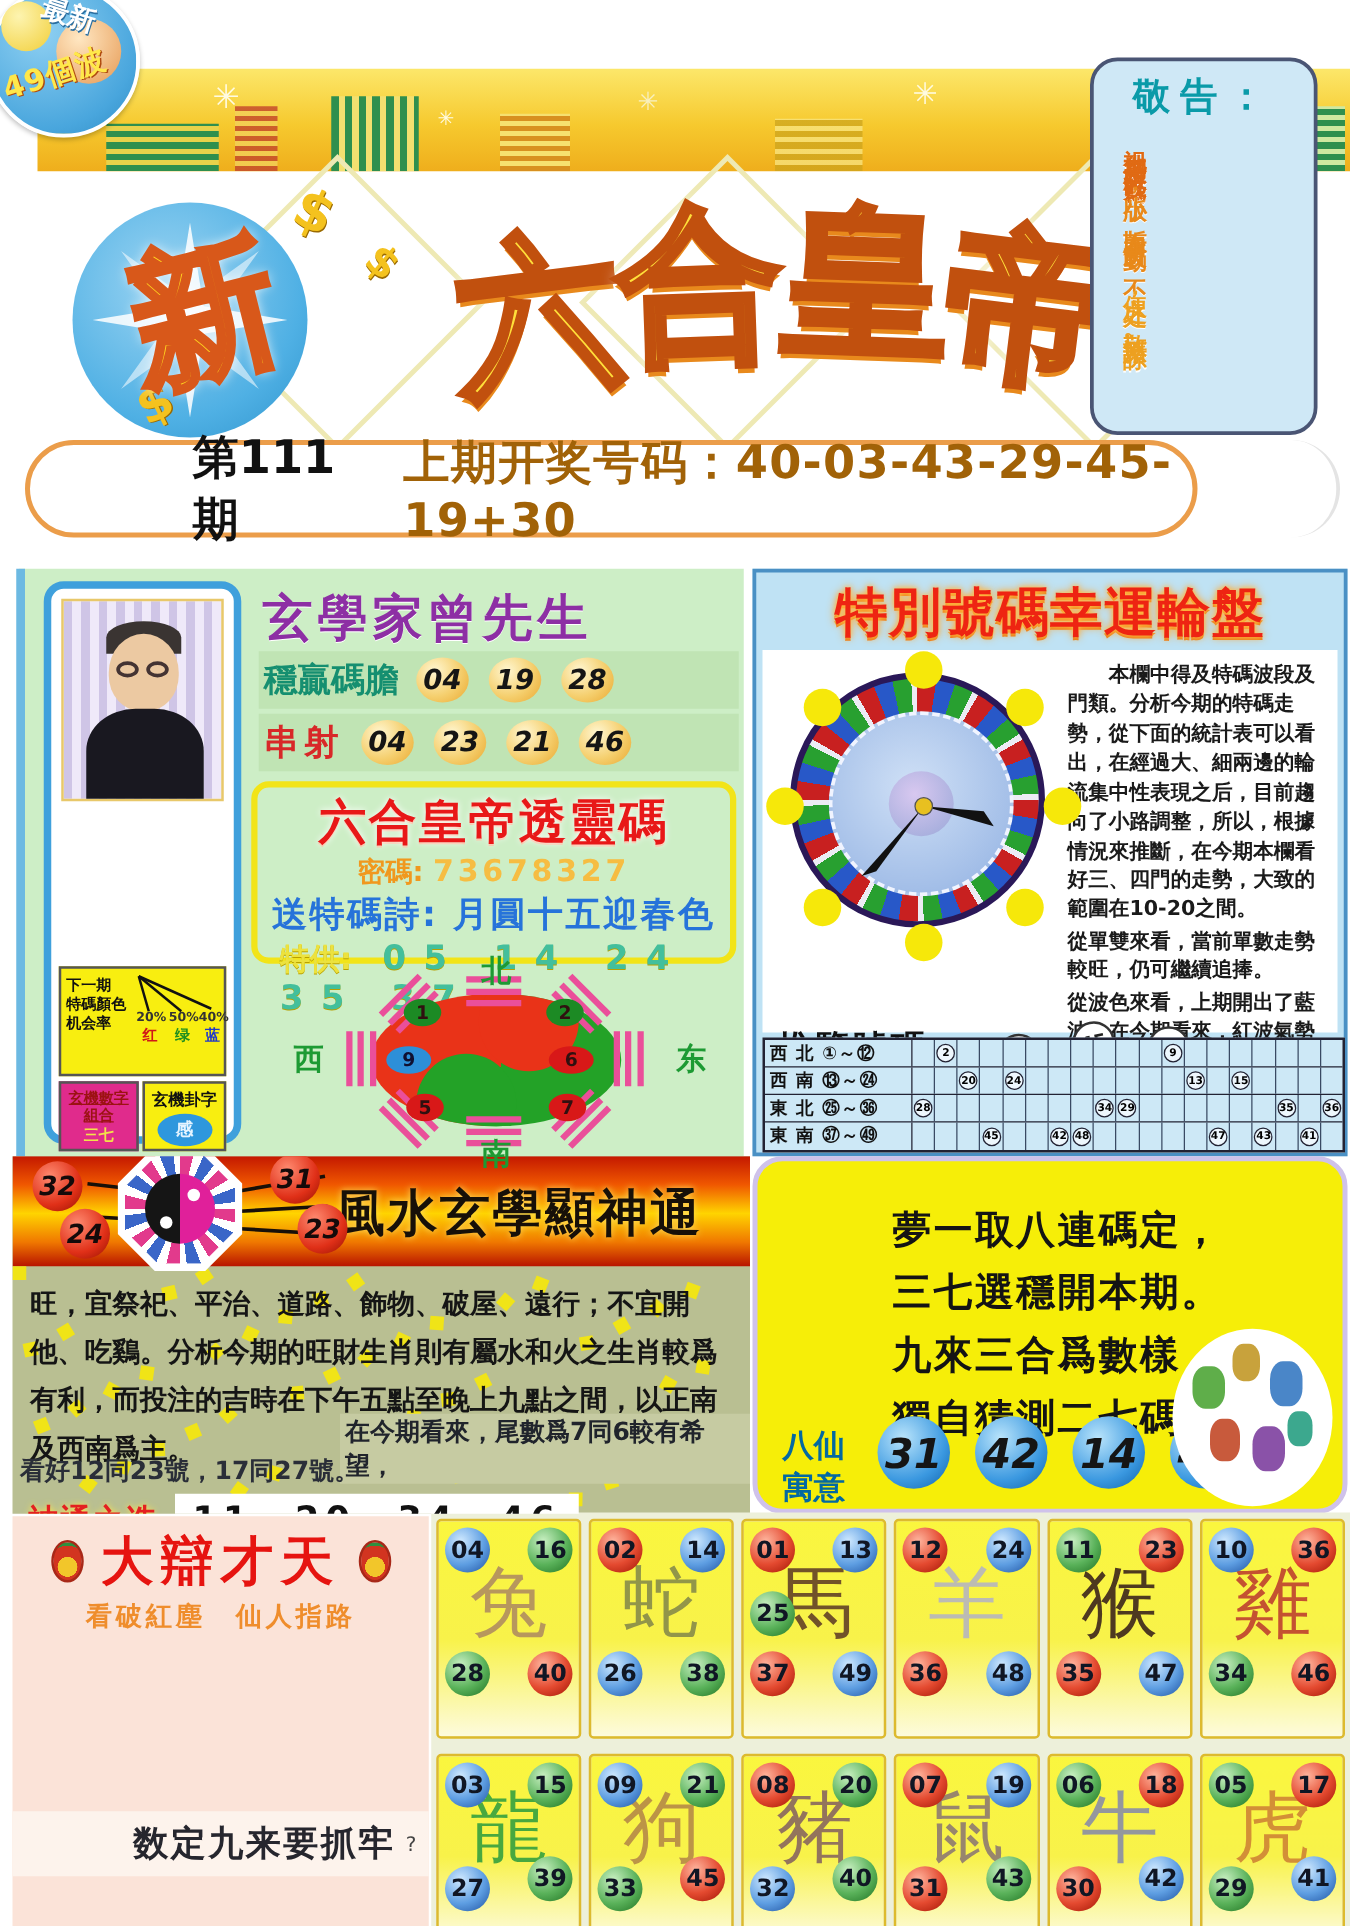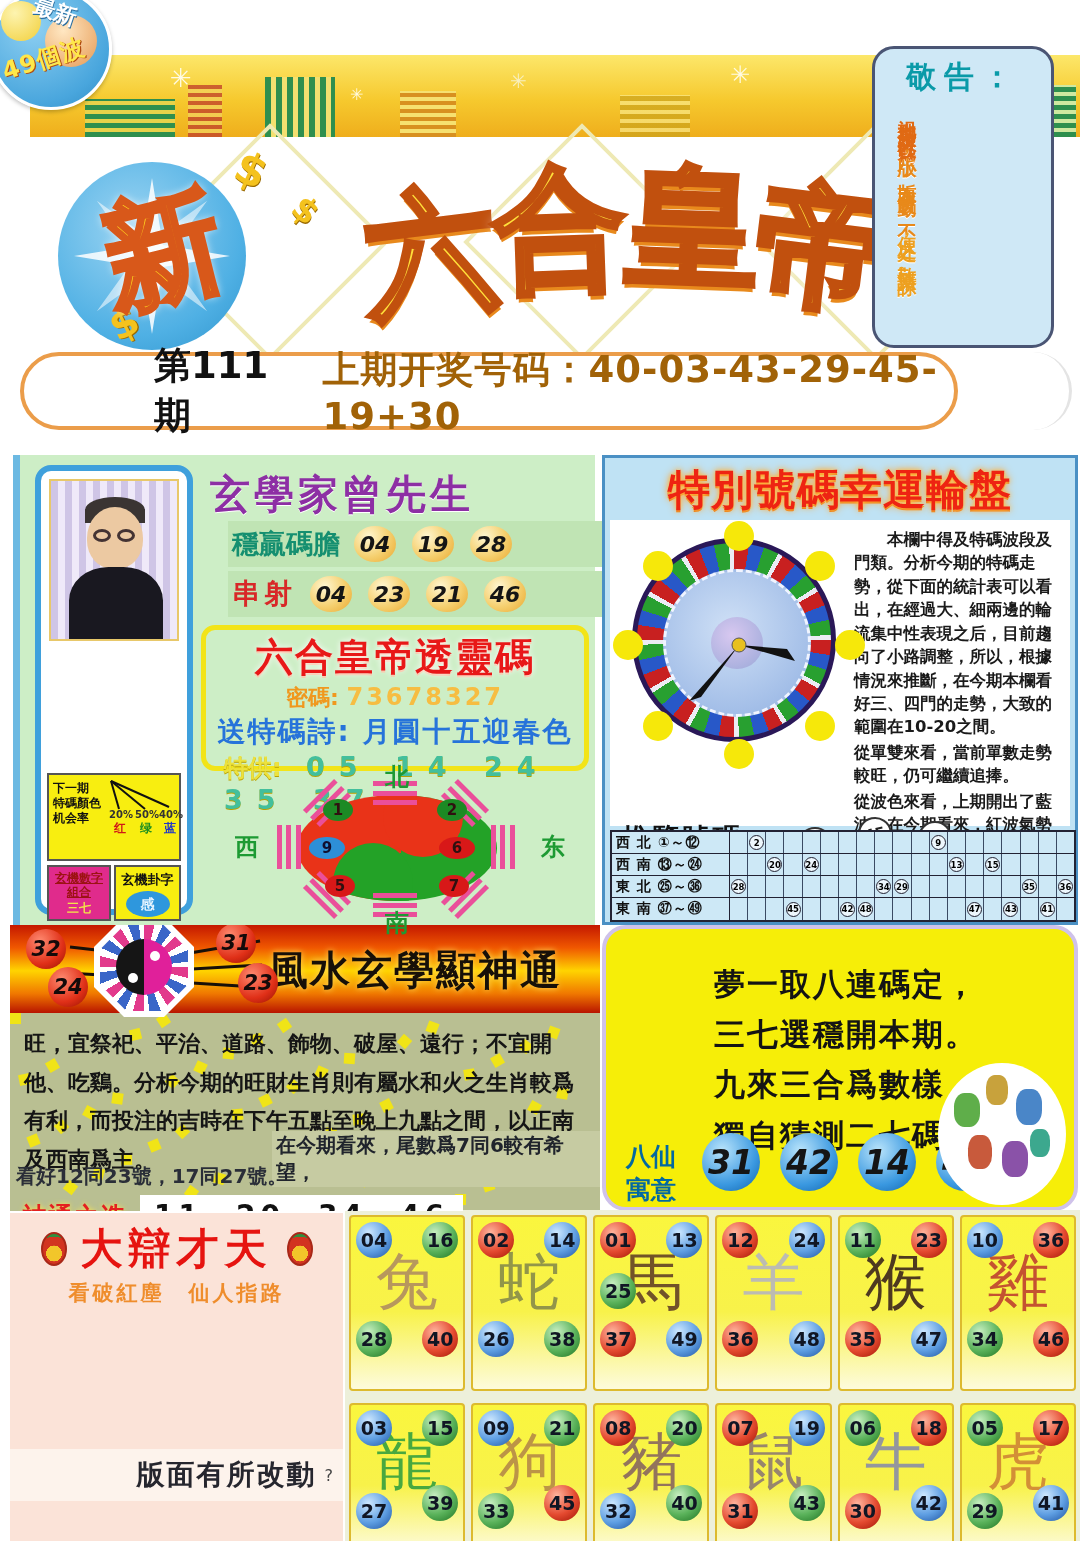--- a/index.html
+++ b/index.html
@@ -96,21 +96,21 @@
   .mys-row{position:absolute;left:6px;top:394px;width:134px;height:56px;display:flex;gap:3px;}
   .mys-num{width:64px;background:#e02b8c;border:2px solid #555;text-align:center;}
   .mys-num .t{font-size:12px;font-weight:bold;color:#9c1212;line-height:1.2;margin-top:4px;text-decoration:underline;}
   .mys-num .v{font-size:12px;font-weight:bold;color:#f2e24a;}
   .mys-gua{flex:1;background:#f8ee10;border:2px solid #555;text-align:center;}
   .mys-gua .t{font-size:13px;font-weight:bold;color:#111;margin-top:4px;}
   .mys-gua .oval{display:inline-block;margin-top:2px;width:44px;height:26px;line-height:26px;border-radius:50%;
                  background:#2e97dd;color:#e6f4ff;font-size:14px;font-weight:bold;}
   .master-title{position:absolute;left:195px;top:12px;width:380px;font-size:40px;font-weight:bold;color:#8d2fa4;
                 letter-spacing:4px;text-shadow:0 1px 0 #fff;}
-  .mrow{position:absolute;left:192px;width:384px;height:46px;background:#c0e4b4;display:flex;align-items:center;margin-left:21px;}
+  .mrow{position:absolute;left:192px;width:384px;height:46px;background:#c0e4b4;display:flex;align-items:center;}
   .mrow1{top:66px;}
   .mrow2{top:116px;}
   .mrow .lab1{font-size:27px;font-weight:bold;color:#158f70;margin-left:4px;}
   .mrow .lab2{font-size:28px;font-weight:bold;color:#d82828;margin-left:4px;letter-spacing:4px;}
   .mrow .balls{display:flex;gap:16px;margin-left:14px;}
   .ball{display:inline-flex;align-items:center;justify-content:center;border-radius:50%;font-weight:bold;color:#151515;}
   .ball.gold{width:42px;height:36px;font-size:22px;font-style:italic;
         background:radial-gradient(circle at 35% 30%,#fff7d2,#f5cf6e 55%,#e9a72e);}
   .magic-box{position:absolute;left:186px;top:170px;width:388px;height:146px;border:5px solid #f2e418;border-radius:14px;}
   .magic-title{text-align:center;font-size:38px;font-weight:bold;color:#e81818;letter-spacing:2px;margin-top:2px;
@@ -703,21 +703,21 @@
       <i style="left:92px;top:66px;width:20px;height:28px;background:#3ca88e;" data-interactable="false"></i>
     </div>
   </div>
 
   <div class="talent" data-interactable="false">
     <div class="talent-head" data-interactable="false">
       <i class="t-icon" data-interactable="false"></i><span class="t-title" data-interactable="false">大辯才天</span><i class="t-icon" data-interactable="false"></i>
       <div class="t-sub" data-interactable="false">看破紅塵　仙人指路</div>
     </div>
     <div class="t-footer" data-interactable="false">
-      <span class="txt" data-interactable="false">版面有所改動</span>
+      <span class="txt" data-interactable="false">数定九来要抓牢</span>
       <span class="q" data-interactable="false">?</span>
     </div>
   </div>
 
   <div class="zodiac" data-interactable="false">
     <div class="zrow" id="zrow0" data-interactable="false">
         <div class="zcell" data-interactable="false">
           <div class="zart" data-interactable="false" style="color: rgb(180, 147, 95);">兔</div>
           <span class="zball blue p-tl" data-interactable="false">04</span>
           <span class="zball green p-tr" data-interactable="false">16</span>

